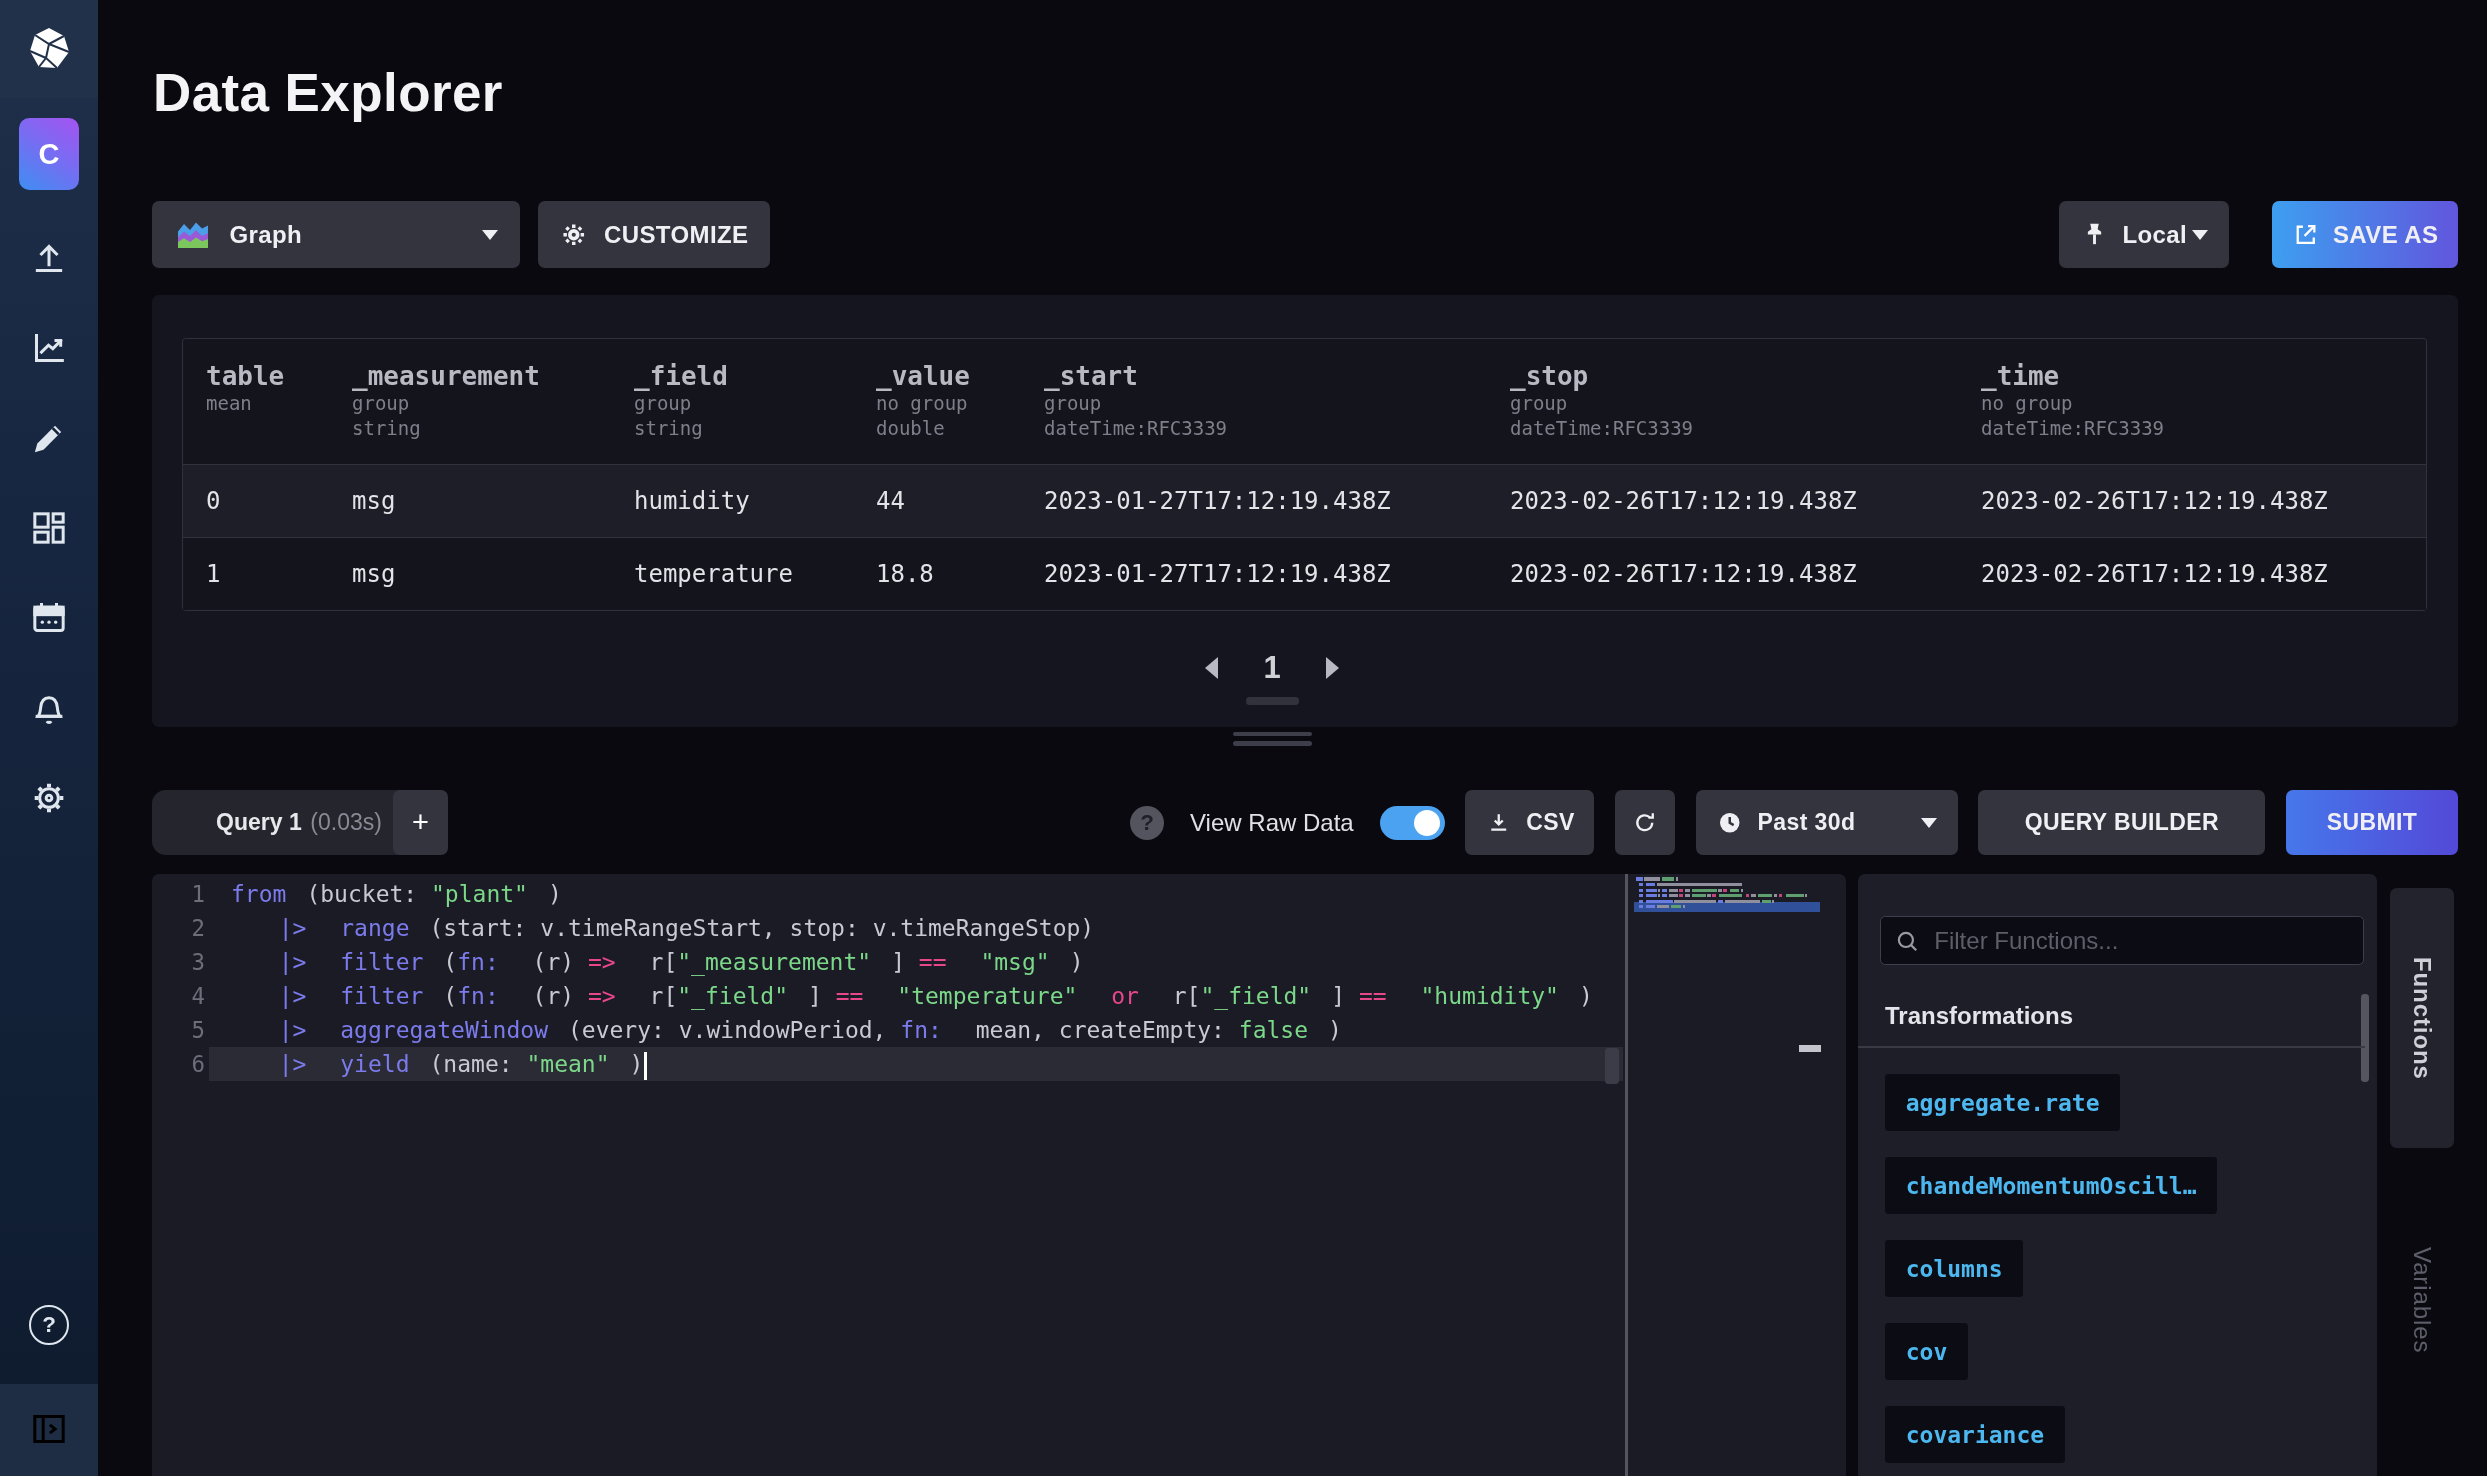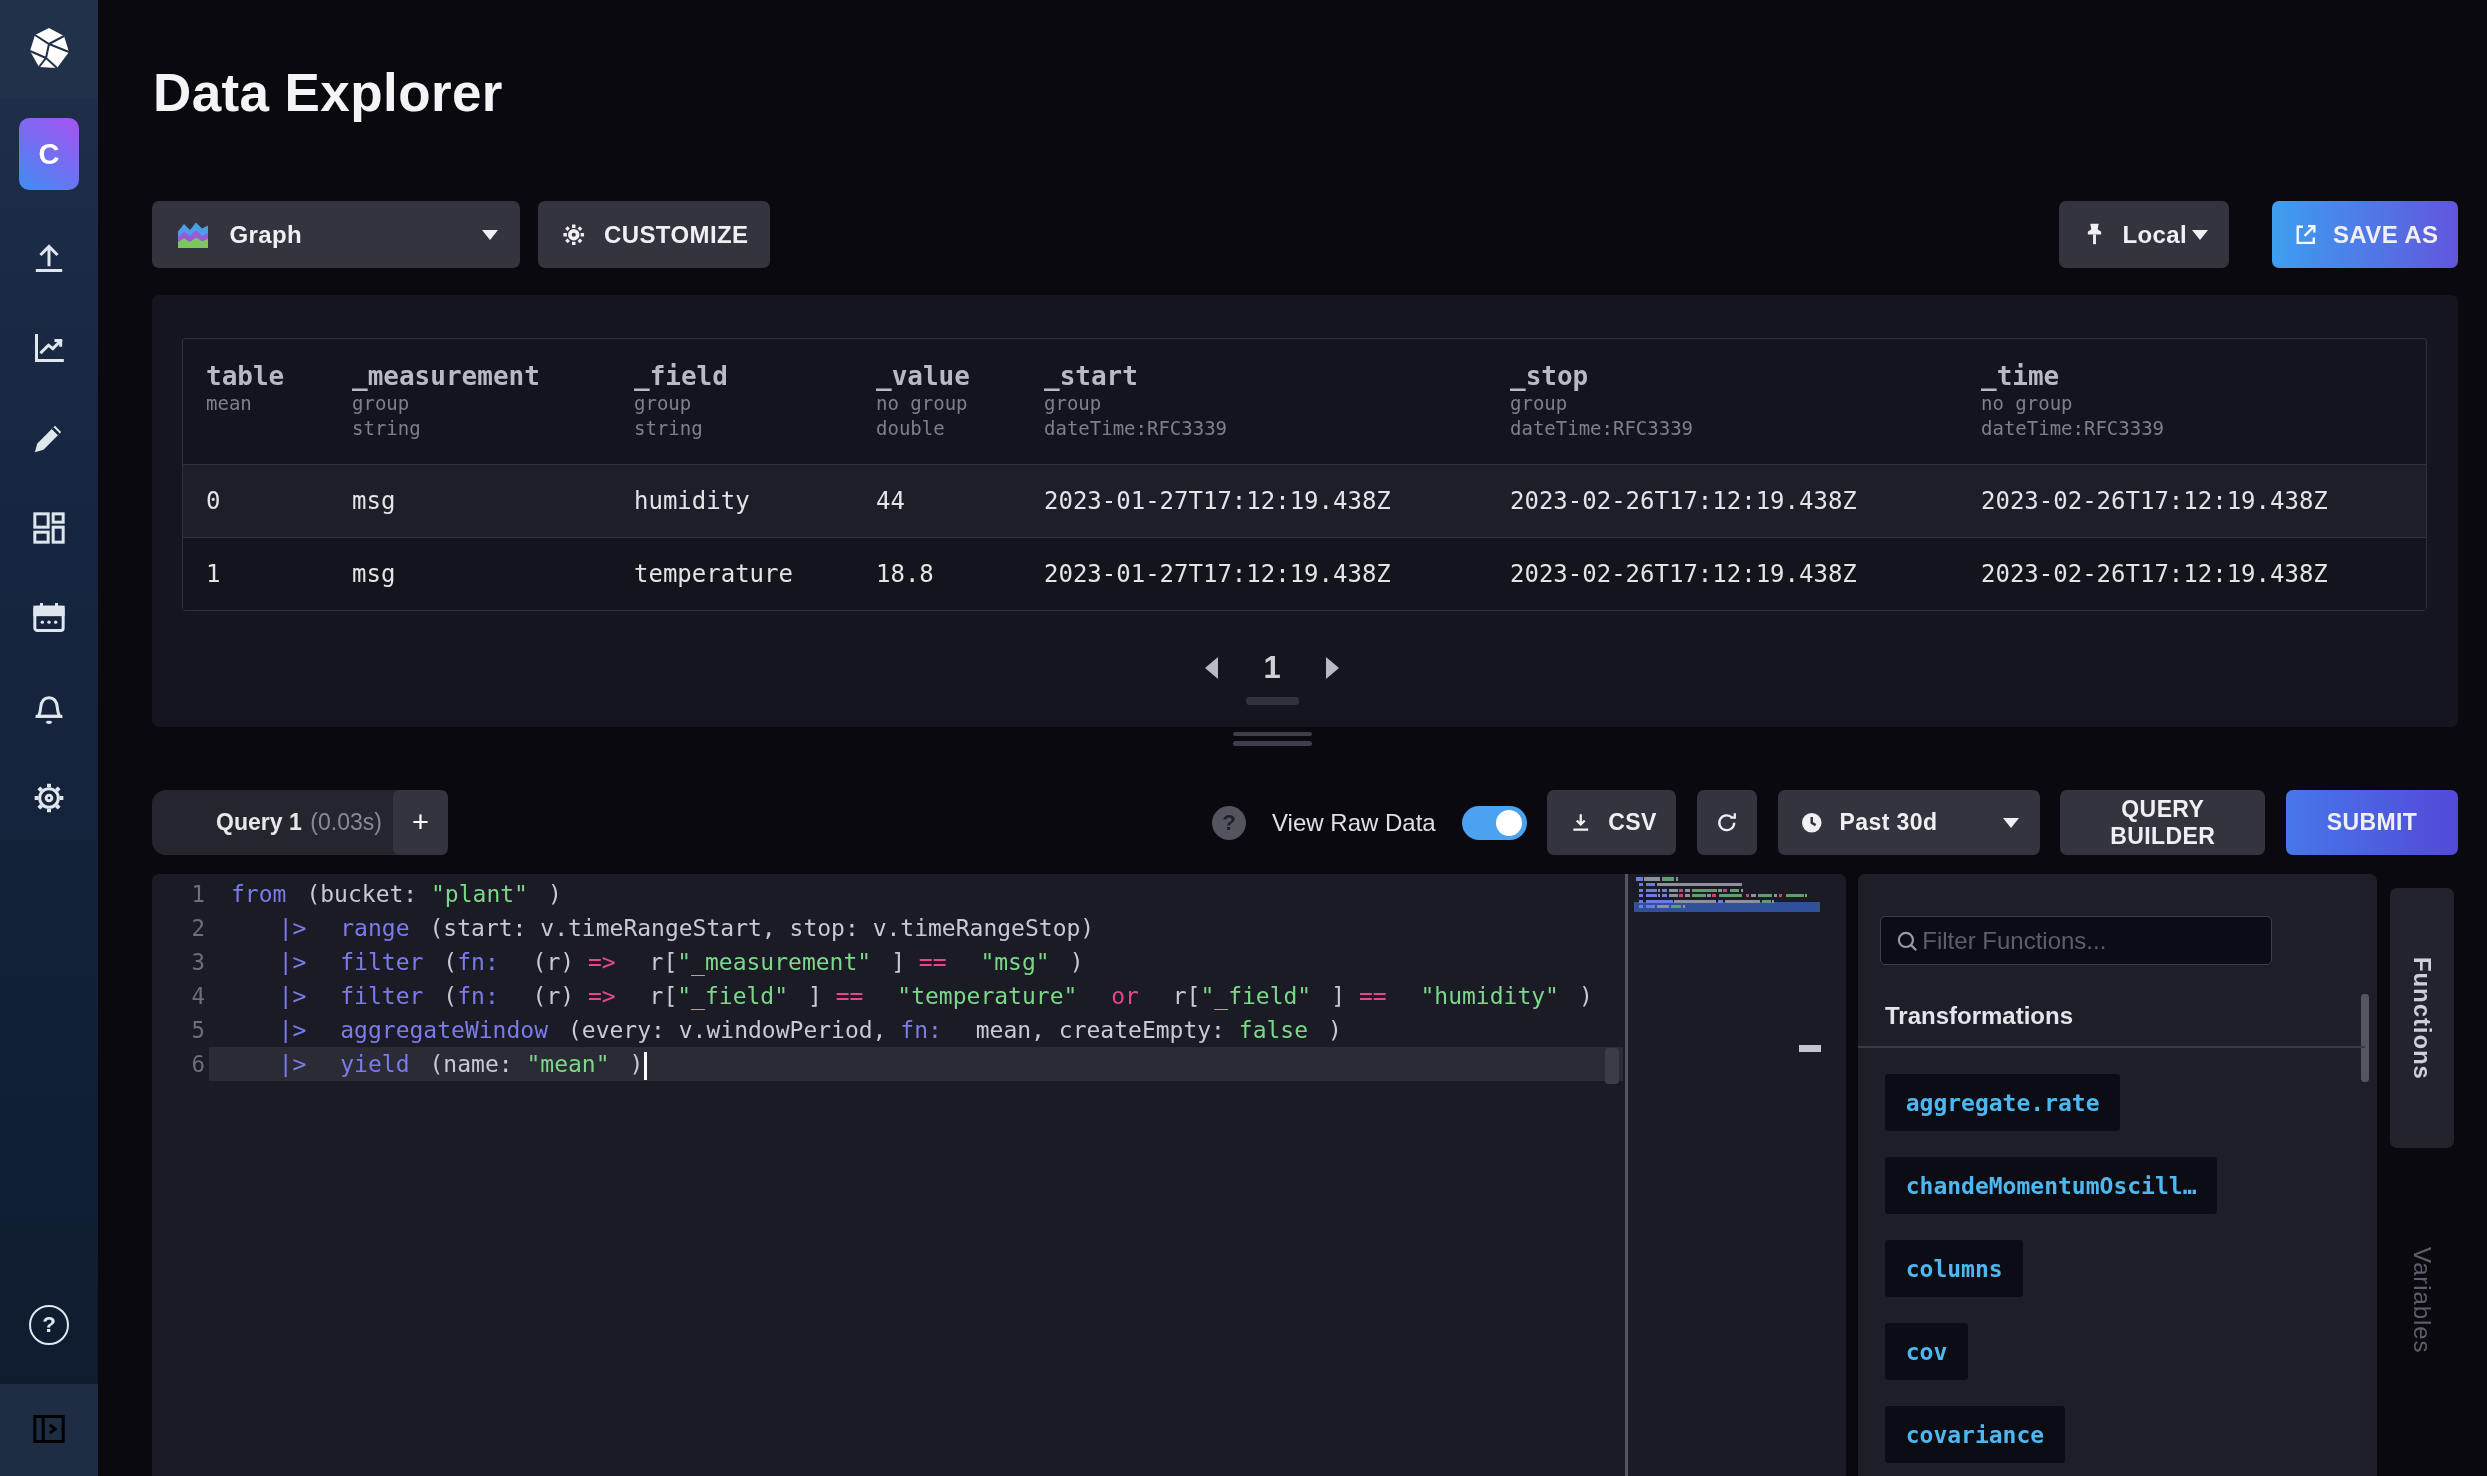--- a/index.html
+++ b/index.html
@@ -79,21 +79,21 @@
     font-size:22.4px;font-weight:700;display:flex;align-items:center;justify-content:center;}
   .vrd-label{font-size:24px;color:#e0e0e6;margin:0 5.2px;}
   .toggle{width:65px;height:34px;border-radius:17px;background:#4aa2f0;position:relative;cursor:pointer;}
   .toggle .knob{position:absolute;right:4.3px;top:4.3px;width:26px;height:26px;border-radius:50%;background:#fff;}
   .qbtn{height:65px;border-radius:6.9px;background:#34343f;display:flex;align-items:center;justify-content:center;
     color:#f0f0f4;gap:13.8px;border:none;cursor:pointer;}
   .qbtn .lbl{font-size:23px;font-weight:700;letter-spacing:0.4px;}
   .csv-btn{width:129px;}
   .refresh-btn{width:60px;}
   .range-dd{width:262px;padding:0 20.7px;box-sizing:border-box;}
-  .qb-btn{width:205px;}
+  .qb-btn{width:287px;}
   .submit-btn{width:172px;background:linear-gradient(90deg,#4677ea 0%,#5349d8 100%);}
   .qbtn svg{width:27.5px;height:27.5px;}
 
   
   .editor{position:absolute;left:152px;top:874px;width:1694px;height:602px;background:#1b1b26;border-radius:6.9px 6.9px 0 0;overflow:hidden;}
   .code-wrap{position:absolute;left:0;top:3.4px;width:1471px;}
   .code-line{position:relative;height:34px;line-height:34px;padding-left:79px;font-size:23px;white-space:pre;}
   .code-line .ln{position:absolute;left:0;top:0;width:53px;text-align:right;color:#6e6e7a;font-size:22.4px;}
   .code-line.current{background:linear-gradient(90deg,transparent 57px,#2b2b36 57px);}
   .c-k{color:#7b7bec;} .c-p{color:#c9c9d4;margin-left:20px;} .c-s{color:#7cd889;} .c-o{color:#e8478b;}
@@ -101,22 +101,22 @@
   .ed-divider{position:absolute;left:1473px;top:0;width:2.6px;height:602px;background:#54545e;}
   .ed-thumb{position:absolute;left:1453px;top:174px;width:13.8px;height:36px;border-radius:3.4px;background:#3c3c48;}
   .minimap{position:absolute;left:1482px;top:0;width:186px;height:602px;}
   .mm-row{position:absolute;left:1.7px;height:3.4px;display:flex;}
   .mm-seg{height:3.4px;display:inline-block;}
   .mm-band{position:absolute;left:0;top:28px;width:186px;height:10.3px;background:#30509a;}
   .mm-slider{position:absolute;left:165px;top:171px;width:22.4px;height:6.9px;background:#c4c4cc;}
 
   
   .fpanel{position:absolute;left:1858px;top:874px;width:519px;height:602px;background:#1e1e29;border-radius:6.9px 6.9px 0 0;}
-  .fsearch{position:absolute;left:21.5px;top:42px;width:392px;height:49px;box-sizing:border-box;border:1.7px solid #3e3e4c;border-radius:5.2px;
-    background:#0c0c14;display:flex;align-items:center;padding:0 13.8px;}
+  .fsearch{position:absolute;left:21.5px;top:42px;width:484px;height:49px;box-sizing:border-box;border:1.7px solid #3e3e4c;border-radius:5.2px;
+    background:#0c0c14;display:flex;align-items:center;padding:0 13.8px;gap:12px;}
   .fsearch svg{width:26px;height:26px;color:#9a9aa6;flex:none;}
   .fsearch input{background:transparent;border:none;outline:none;color:#d0d0da;font-size:24px;width:100%;
     font-family:"Liberation Sans",sans-serif;}
   .fsearch input::placeholder{color:#5e5e6a;}
   .fcat{position:absolute;left:27px;top:128px;font-size:24px;font-weight:700;color:#e4e4ea;}
   .fscroll{position:absolute;left:503px;top:120px;width:7.7px;height:88px;border-radius:3.4px;background:#55555f;}
   .fdivider{position:absolute;left:0;top:172px;width:507px;height:1.7px;background:#3a3a45;}
   .chips{position:absolute;left:27px;top:200px;display:flex;flex-direction:column;align-items:flex-start;gap:26px;}
   .chip{height:57px;border-radius:3.4px;background:#0c0c14;border:none;color:#4db8f0;
     font-family:"DejaVu Sans Mono",monospace;font-size:23px;font-weight:700;padding:0 20.7px;cursor:pointer;white-space:nowrap;}

